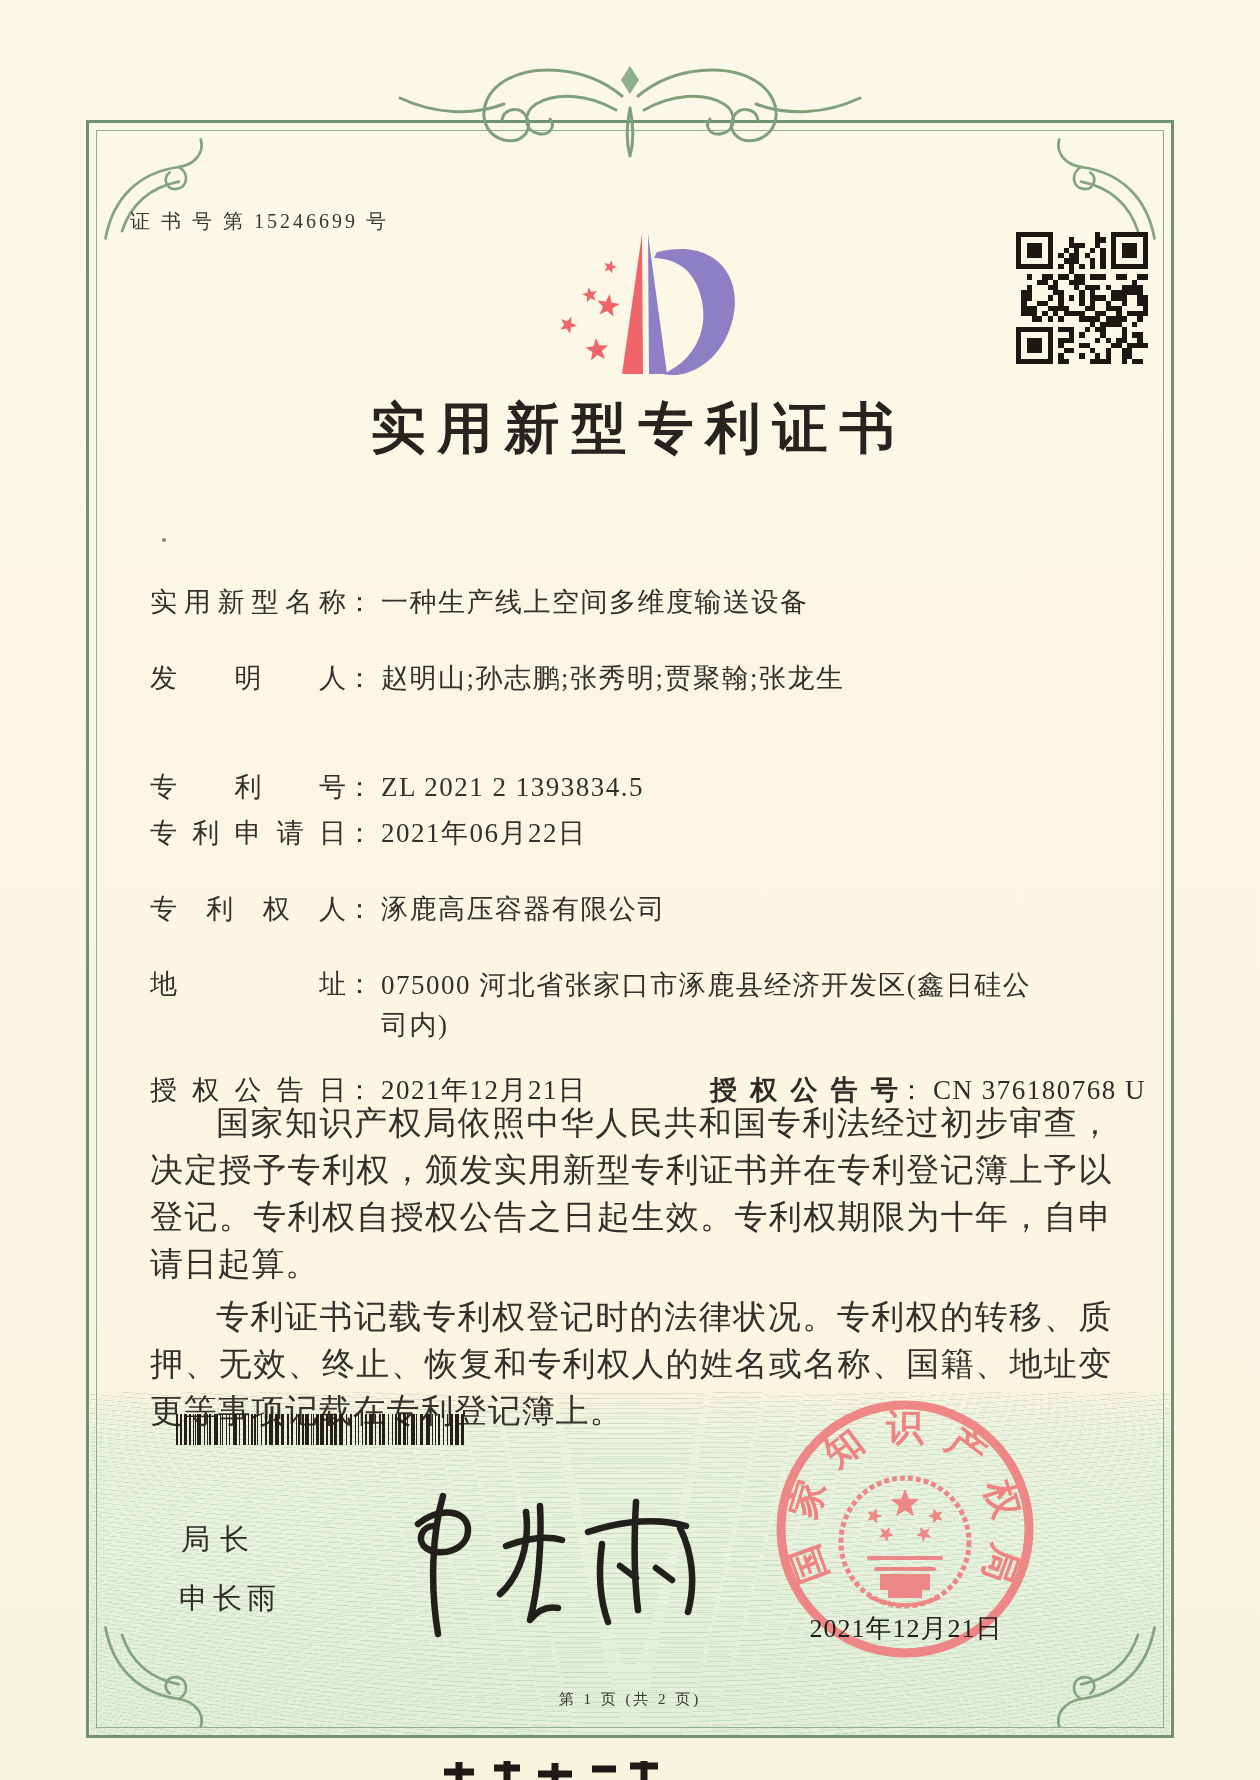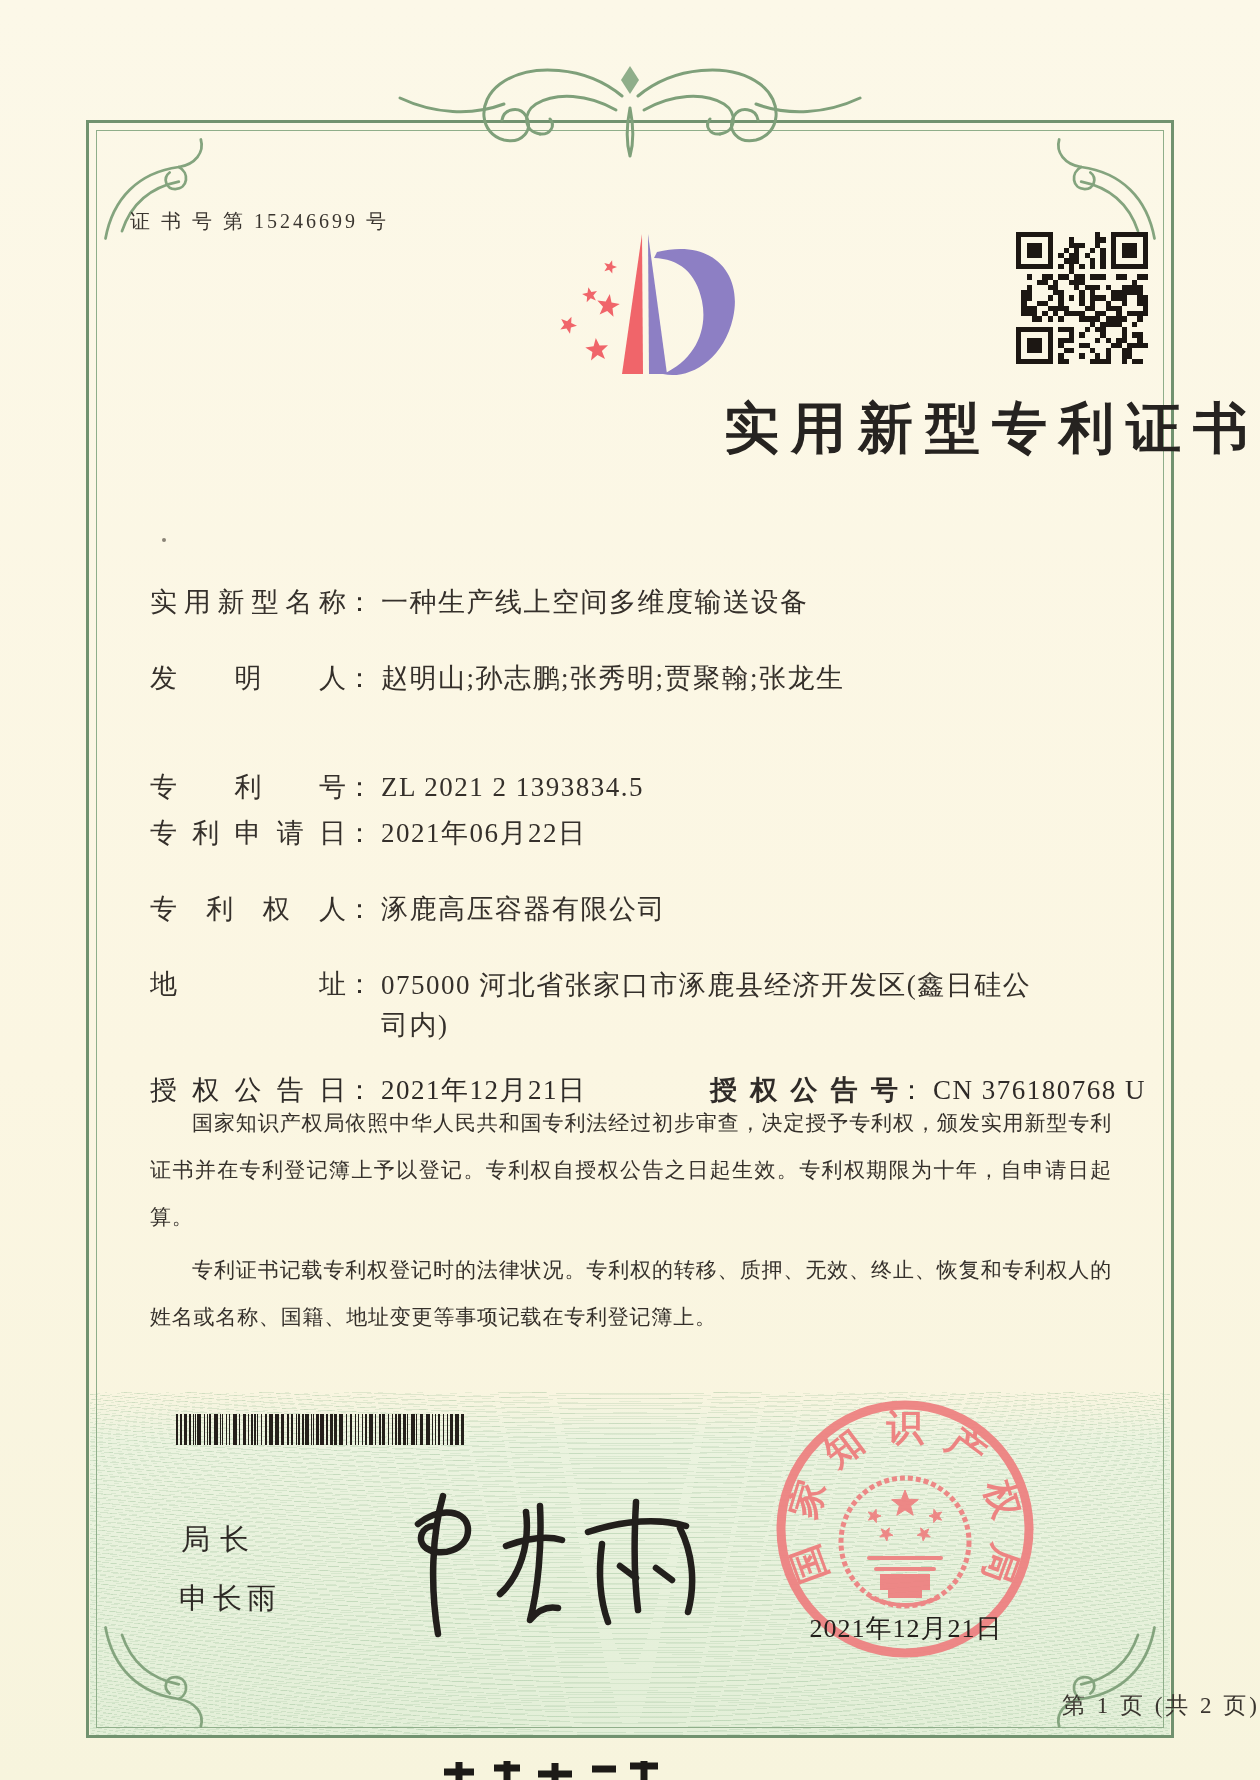--- a/index.html
+++ b/index.html
@@ -21,46 +21,46 @@
       repeating-radial-gradient(ellipse 160% 70% at 50% 135%, rgba(120,170,122,.20) 0 1.6px, rgba(0,0,0,0) 1.6px 9px),
       repeating-radial-gradient(ellipse 150% 65% at 50% -35%, rgba(120,170,122,.14) 0 1.4px, rgba(0,0,0,0) 1.4px 10px),
       linear-gradient(180deg, rgba(233,242,222,0) 0%, #ebf3df 14%, #e3efd8 100%);
   }
   
   .cert-no{left:130px; top:208px; font-size:20px; letter-spacing:3px; color:#3a352f;}
   .logo{left:545px; top:222px;}
   .qr{left:1016px; top:232px;}
   
   .title{
-    left:0; right:0; top:392px; text-align:right;
+    left:0; right:0; top:392px; text-align:center;
     font-size:55px; font-weight:700; letter-spacing:12px; color:#262320;padding-left:17px;
   }
   .stray-dot{left:162px; top:538px; width:4px; height:4px; border-radius:50%; background:#8a8377;}
   
   .fields{left:150px; top:0; width:1010px; height:1476px; pointer-events:none;}
   .field-row{position:absolute; left:0; width:1010px; font-size:27px; line-height:38px; color:#35302b;}
   .f-label{display:inline-block; width:196px; text-align:justify; text-align-last:justify; vertical-align:top;}
   .f-colon{display:inline-block; padding-right:8px; vertical-align:top;}
   .f-value{display:inline-block; width:685px; letter-spacing:1.5px; vertical-align:top; word-break:break-all;}
   .grant-right{position:absolute; left:560px; top:0; white-space:nowrap;}
   .f-label2{display:inline-block; width:188px; text-align:justify; text-align-last:justify;font-weight:bold;}
   
   .paras{left:150px; top:1100px; width:962px;}
-  .paras p{margin:0 0 6px 0; font-size:21px; line-height:47px; text-align:justify; text-indent:2em; letter-spacing:.8px; color:#35302b;}
+  .paras p{margin:0 0 6px 0; font-size:33px; line-height:47px; text-align:justify; text-indent:2em; letter-spacing:.8px; color:#35302b;}
   
   .barcode{left:176px; top:1414px;}
   
   .sig-title{left:181px; top:1520px; font-size:29px; letter-spacing:10px; color:#2e2a26;}
   .sig-name{left:179px; top:1579px; font-size:29px; letter-spacing:5px; color:#2e2a26;}
   .sig-hand{left:388px; top:1482px;}
   
   .seal{left:768px; top:1392px; opacity:.93;}
   .seal-date{left:790px; top:1611px; width:232px; text-align:center; font-size:26px; letter-spacing:1px; color:#23201c;}
   
-  .page-info{left:0; right:0; top:1690px; text-align:right; font-size:23px; letter-spacing:3px; color:#3a352f;}
+  .page-info{left:0; right:0; top:1690px; text-align:center; font-size:15px; letter-spacing:3px; color:#3a352f;}
   .bleed{left:432px; top:1760px;}
   
   .orn{color:#7fa07a;}
 </style>
 </head>
 <body>
 
 <div id="page">
 
   <div class="abs green-zone"></div>

